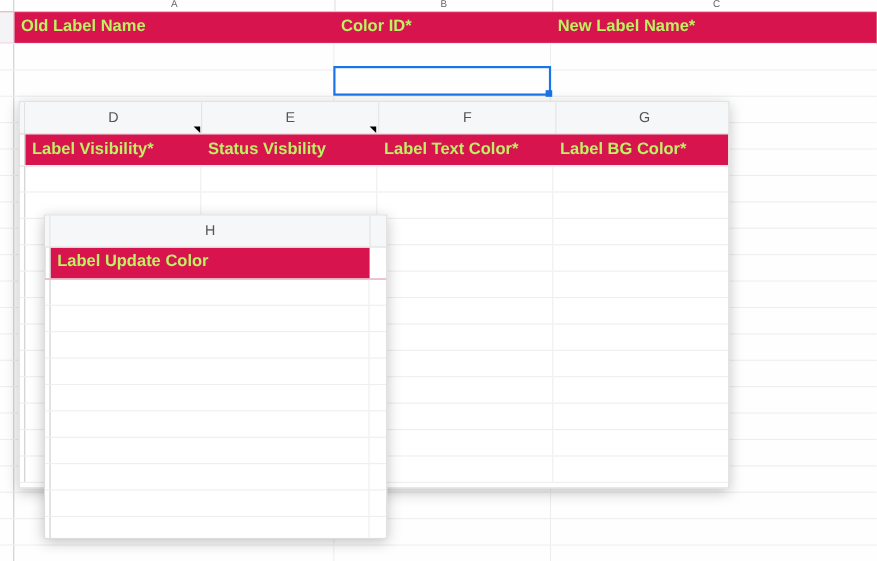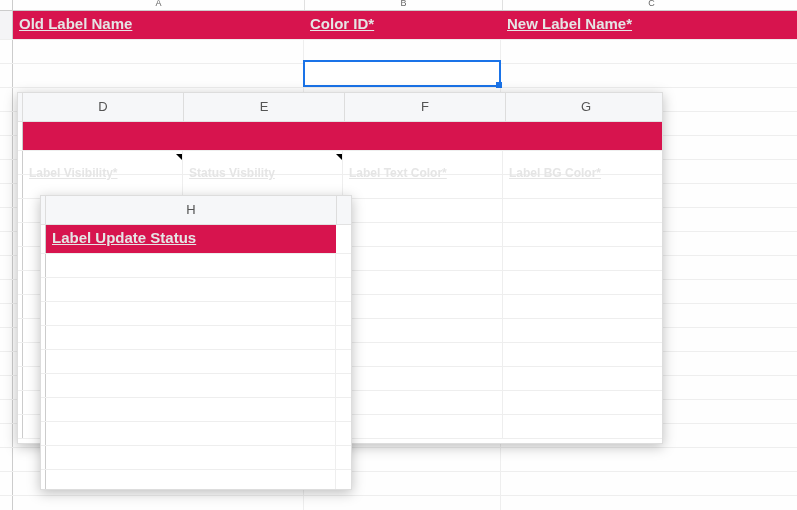--- a/index.html
+++ b/index.html
@@ -61,26 +61,25 @@
   .colA { width: 291px; flex:0 0 291px; }
   .colB { width: 197px; flex:0 0 197px; }
   .colC { width: 297px; flex:0 0 297px; }
 
   .header-row {
     height: 28px;
     background: #D7144E;
   }
   .header-row .rowhead { background: #f4f4f6; }
   .header-row .cell {
-    color: #e5e5e5;
+    color: #bef264;
     font-weight: bold;
     font-size: 15px;
     padding: 4px 6px;
     border-right: none;
-    text-decoration: underline;
   }
 
   .data-row {
     height: 23px;
   }
 
   
   .selected-cell {
     position: absolute;
     border: 2px solid #1a73e8;
@@ -136,25 +135,24 @@
   }
 
   .p2D { width: 160px; flex:0 0 160px;}
   .p2E { width: 160px; flex:0 0 160px;}
   .p2F { width: 160px; flex:0 0 160px;}
   .p2G { width: 160px; flex:0 0 160px;}
 
   .panel2 .header-row .rowhead { width:4px; flex:0 0 4px; background:#fff;}
   .panel2 .header-row { height: 28px; }
   .panel2 .header-row .cell {
-    font-size: 12px;
+    font-size: 15px;
     padding: 5px 6px;
     border-right: none;
     position: relative;
-    margin-top: 39px;
   }
   .panel2 .data-row { height: 23px; }
   .panel2 .data-row .rowhead { width:4px; flex:0 0 4px;}
 
   
   .dd-ind {
     position: absolute;
     right: 1px;
     top: -7px;
     width: 0; height: 0;
@@ -442,21 +440,21 @@
 </div>
 
 <div class="panel panel3">
   <div class="col-letters">
     <div class="rowhead-spacer"></div>
     <div class="col-letter p3H">H</div>
     <div class="col-letter p3I"></div>
   </div>
   <div class="header-row">
     <div class="rowhead"></div>
-    <div class="cell p3H">Label Update Status</div>
+    <div class="cell p3H">Label Update Color</div>
     <div class="cell p3I"></div>
   </div>
   <div class="data-row">
       <div class="rowhead"></div>
       <div class="cell p3H"></div>
       <div class="cell p3I"></div>
     </div>
   <div class="data-row">
       <div class="rowhead"></div>
       <div class="cell p3H"></div>

